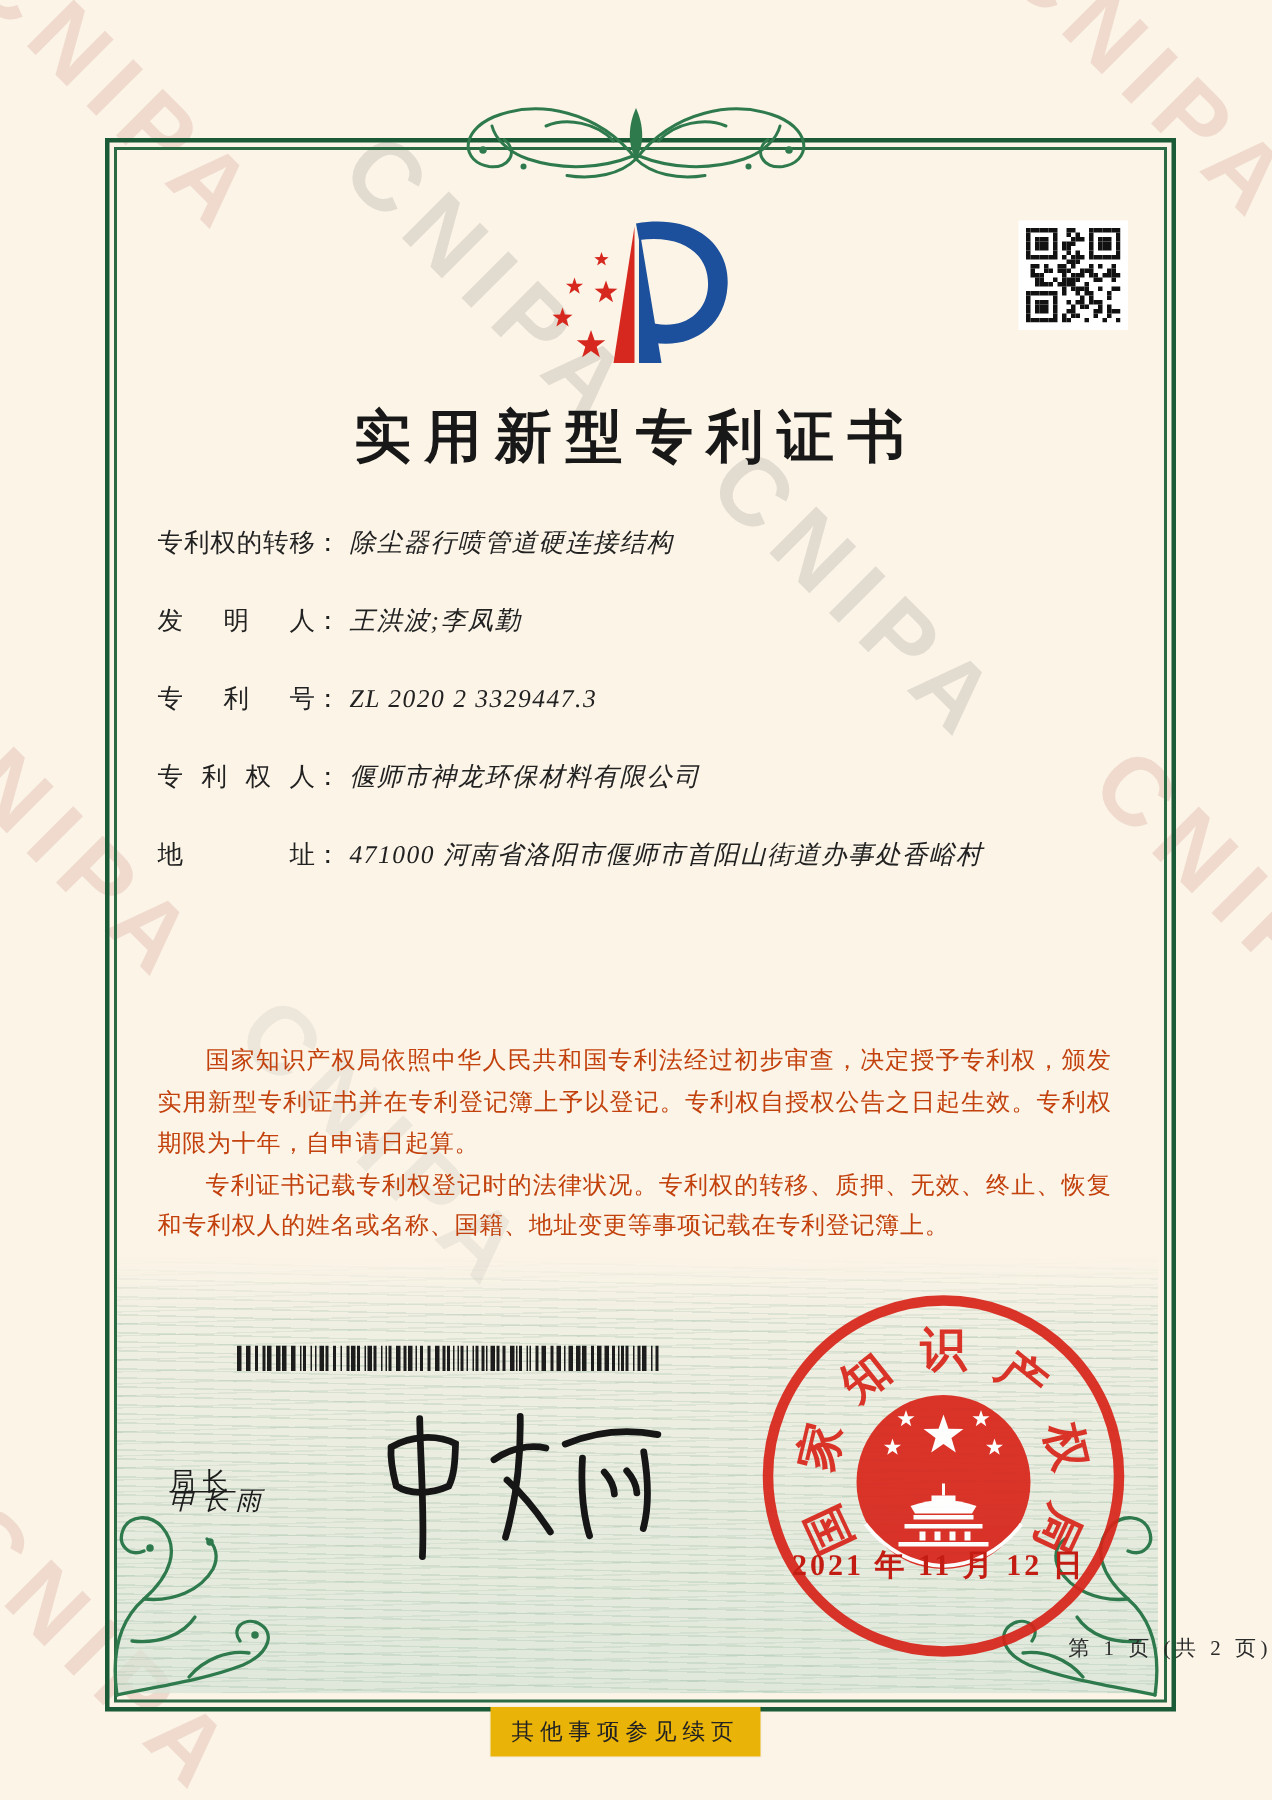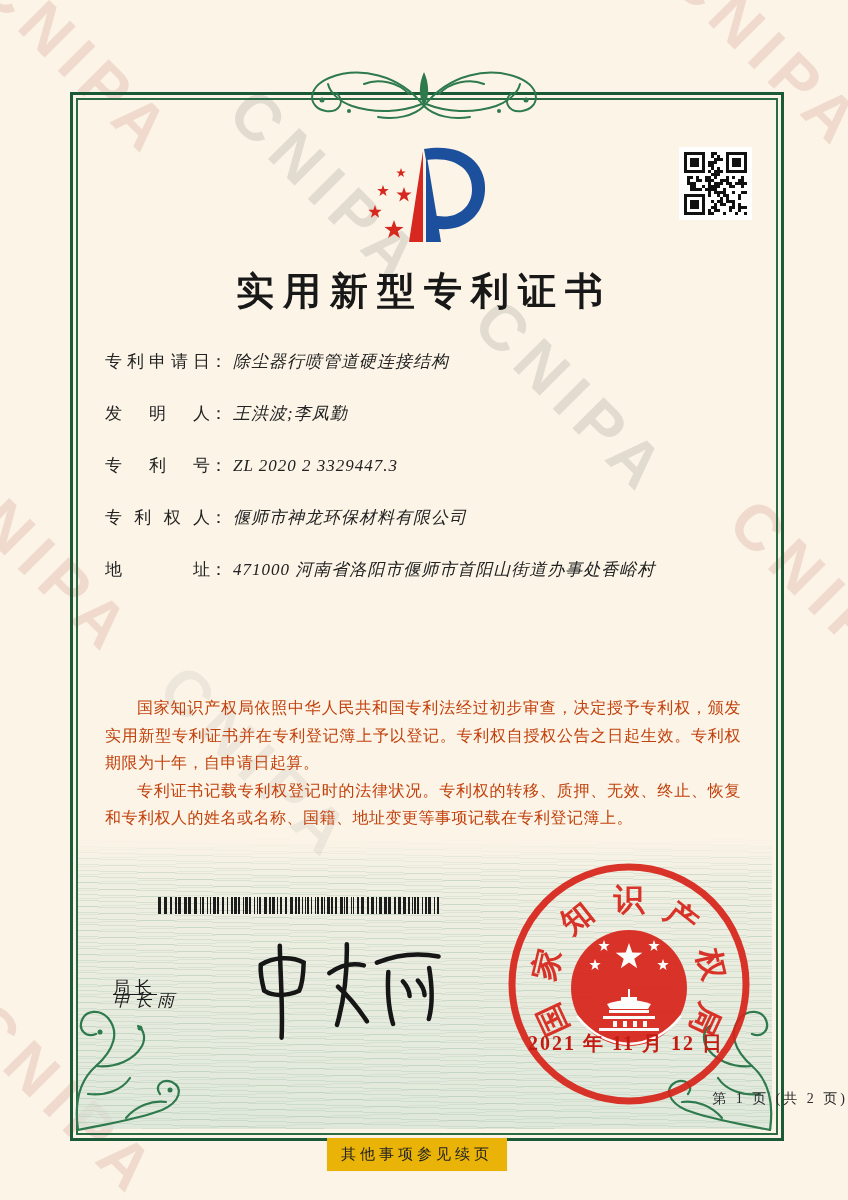--- a/index.html
+++ b/index.html
@@ -364,21 +364,21 @@
         <rect x="39" y="60" width="3" height="3" fill="#111"></rect>
         <rect x="51" y="60" width="3" height="3" fill="#111"></rect>
         <rect x="60" y="60" width="3" height="3" fill="#111"></rect>
       </svg>
   </div>
 
   <div class="title">实用新型专利证书</div>
 
   <div id="fields">
     <div class="frow">
-      <span class="flabel">专利申请日</span><span class="fcolon">：</span><span class="fvalue">除尘器行喷管道硬连接结构</span>
+      <span class="flabel">专利权的转移</span><span class="fcolon">：</span><span class="fvalue">除尘器行喷管道硬连接结构</span>
     </div>
     <div class="frow">
       <span class="flabel">发明人</span><span class="fcolon">：</span><span class="fvalue">王洪波;李凤勤</span>
     </div>
     <div class="frow">
       <span class="flabel">专利号</span><span class="fcolon">：</span><span class="fvalue">ZL 2020 2 3329447.3</span>
     </div>
     <div class="frow">
       <span class="flabel">专利权人</span><span class="fcolon">：</span><span class="fvalue">偃师市神龙环保材料有限公司</span>
     </div>

